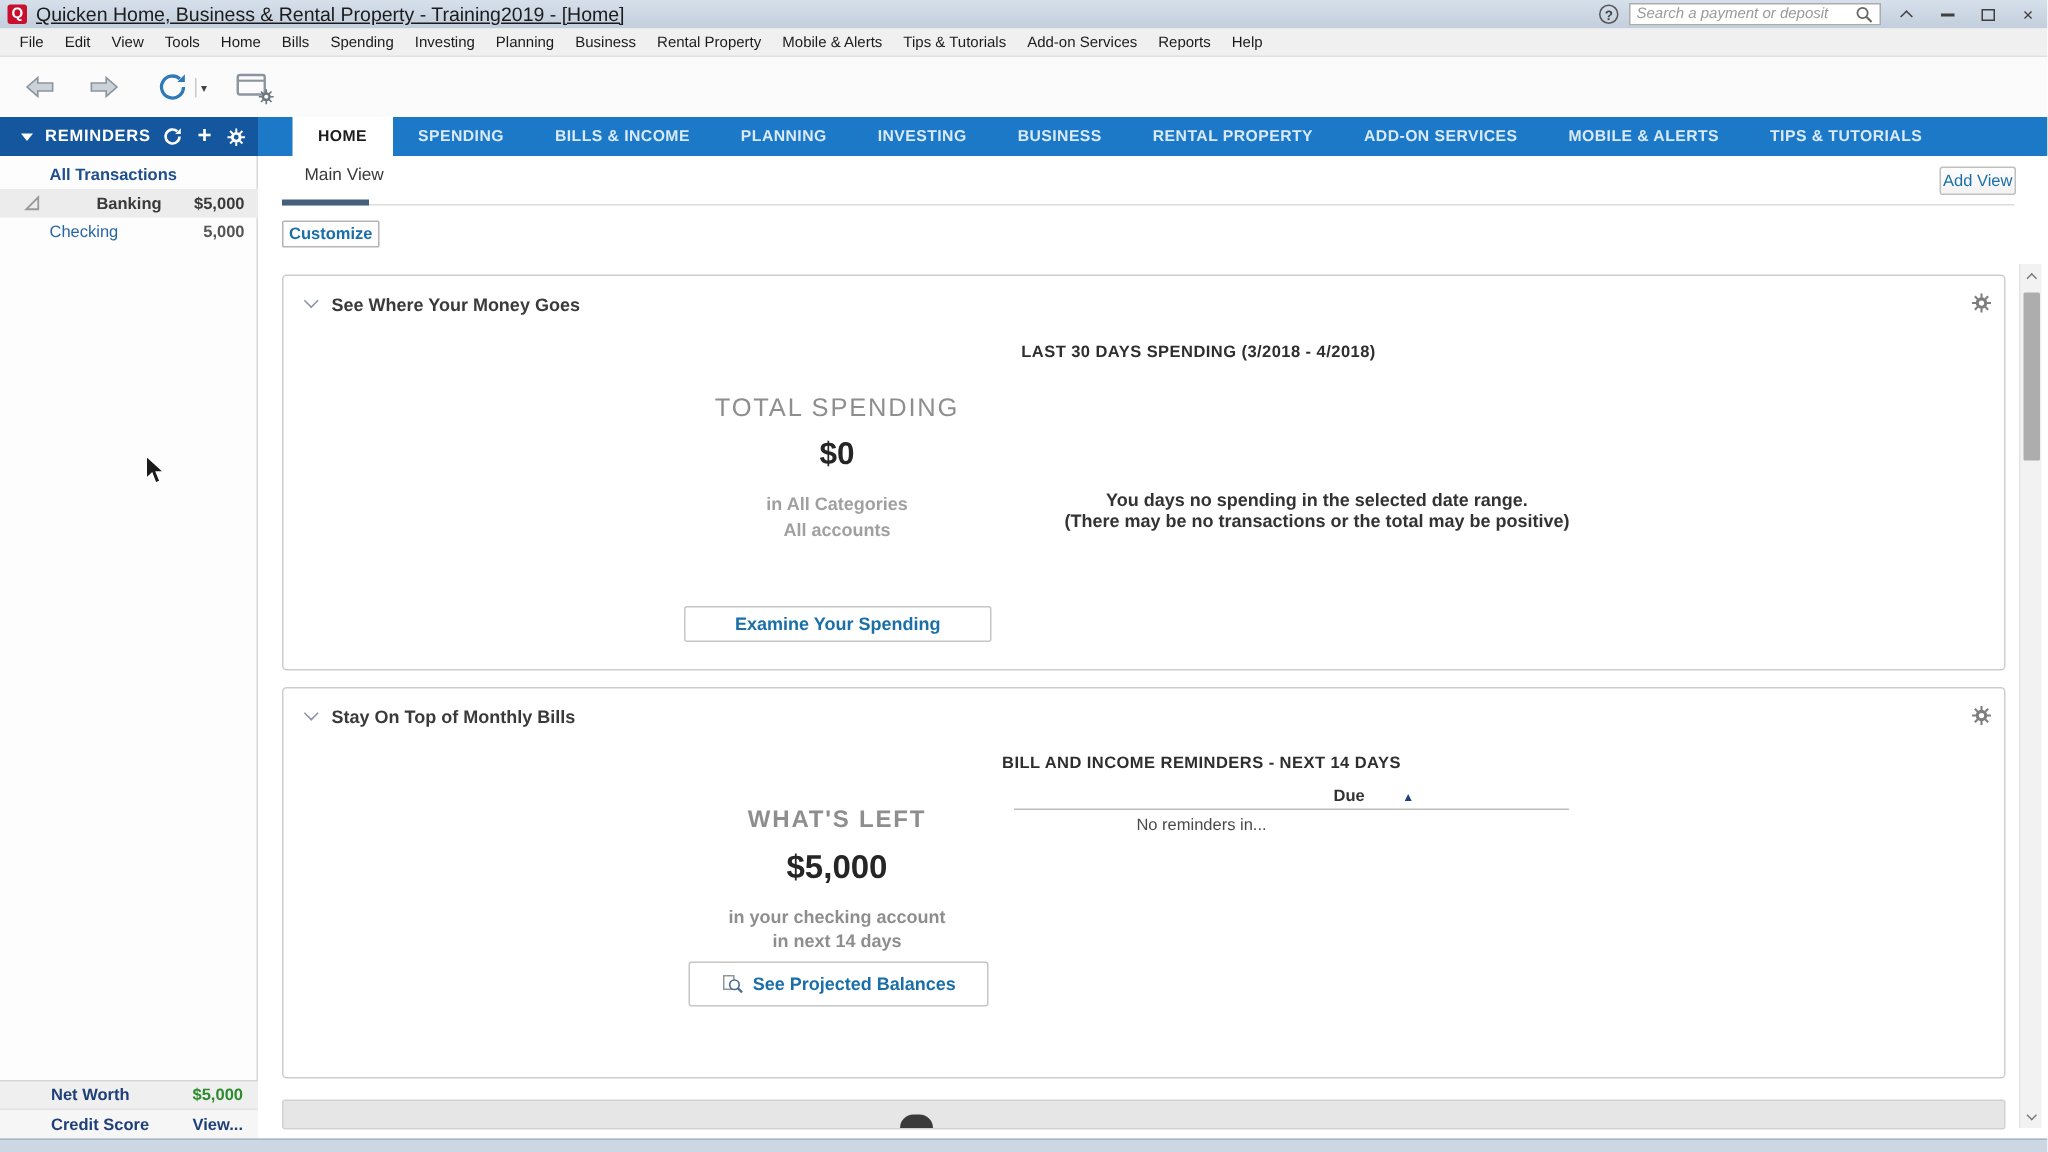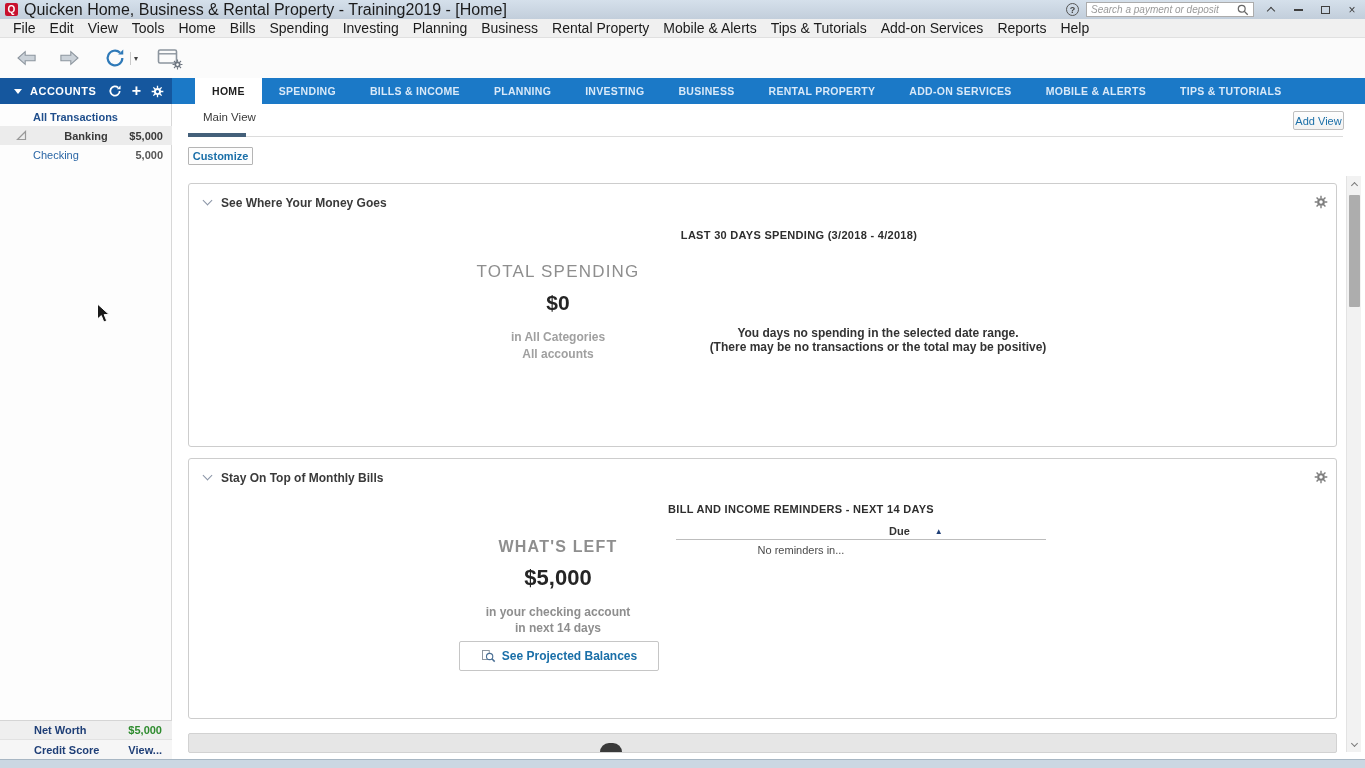--- a/index.html
+++ b/index.html
@@ -4,37 +4,37 @@
 <style>
   * { margin:0; padding:0; box-sizing:border-box; }
   html,body { width:1365px; height:768px; }
   body { position:relative; font-family:"Liberation Sans",sans-serif; background:#fff; overflow:hidden; color:#222; }
 
   
   .titlebar { position:absolute; left:0; top:0; width:1365px; height:19px;
     background:linear-gradient(#D5E0EB,#C2CEDB); display:flex; align-items:center; padding-left:5px; }
   .qlogo { width:13px; height:13px; background:#C8102E; color:#fff; font-weight:bold; font-size:10px;
     display:flex; align-items:center; justify-content:center; border-radius:2px; margin-right:6px; flex:none; }
-  .title-text { font-size:16px; color:#1b1b1b; white-space:nowrap; }
+  .title-text { font-size:13px; color:#1b1b1b; white-space:nowrap;text-decoration:underline; }
   .tb-right { position:absolute; right:3px; top:0; height:19px; display:flex; align-items:center; gap:7px; }
   .help-circle { width:13px; height:13px; border:1px solid #555; border-radius:50%; font-size:9px; font-weight:bold;
     color:#444; display:flex; align-items:center; justify-content:center; }
   .search-box { width:168px; height:15px; background:#fff; border:1px solid #ACACAC; display:flex; align-items:center; padding:0 4px; }
   .search-box input { border:none; outline:none; flex:1; font-size:10px; font-style:italic; color:#555;
     font-family:inherit; background:transparent; min-width:0; }
   .search-box input::placeholder { color:#9a9a9a; font-style:italic; }
   .winbtn { width:20px; height:17px; display:flex; align-items:center; justify-content:center; color:#3f3f3f; font-size:12px; }
   .chev-up { width:6px; height:6px; border:solid #3f3f3f; border-width:0 1.5px 1.5px 0; transform:rotate(-135deg); margin-top:3px; }
   .min-line { width:9px; height:2px; background:#3f3f3f; }
   .max-box { width:9px; height:8px; border:1.5px solid #3f3f3f; }
 
   
   .menubar { position:absolute; left:0; top:19px; width:1365px; height:19px; background:#F0F0F0;
     border-bottom:1px solid #E0E0E0; display:flex; align-items:center; padding-left:6px; }
-  .menu-item { font-size:14px; color:#1b1b1b; padding:0 7px; white-space:nowrap; }
+  .menu-item { font-size:10px; color:#1b1b1b; padding:0 7px; white-space:nowrap; }
 
   
   .toolbar { position:absolute; left:0; top:38px; width:1365px; height:40px; background:#FBFBFB; display:flex; align-items:center; }
   .tb-ico { display:flex; align-items:center; }
   .tb-sep { width:1px; height:13px; background:#C9C9C9; margin:0 3px 0 4px; }
   .caret { font-size:8px; color:#444; }
 
   
   .navrow { position:absolute; left:0; top:78px; width:1365px; height:26px; background:#1B79C7; }
   .accounts-header { position:absolute; left:0; top:0; width:172px; height:26px; background:#15579E;
@@ -199,21 +199,21 @@
           </g>
         <path fill-rule="evenodd" d="M10 4.5a5.5 5.5 0 1 0 0 11a5.5 5.5 0 0 0 0-11m0 3a2.5 2.5 0 1 1 0 5a2.5 2.5 0 0 1 0-5"></path>
       </g>
     </svg>
   </div>
 </div>
 
 <div class="navrow">
   <div class="accounts-header">
     <div class="acc-caret"></div>
-    <div class="acc-title">ACCOUNTS</div>
+    <div class="acc-title">REMINDERS</div>
     <div class="acc-icons">
       <svg width="14" height="14" viewBox="0 0 24 24">
         <path d="M20 12a8 8 0 1 1-2.6-5.9" fill="none" stroke="#fff" stroke-width="3"></path>
         <path d="M21.5 2.5 L21.5 9 L15 9 Z" fill="#fff"></path>
       </svg>
       <span class="acc-plus">+</span>
       <svg width="13" height="13" viewBox="0 0 20 20">
         <g fill="#fff">
           <path d="M9 1h2v4H9zM9 15h2v4H9zM1 9h4v2H1zM15 9h4v2h-4z"></path>
           <g transform="rotate(45 10 10)">
@@ -291,20 +291,23 @@
     <span class="big-amount">$0</span>
   </div>
   <div class="col-left" style="top:143px">
     <span class="sub-gray">in All Categories</span>
   </div>
   <div class="col-left" style="top:160px">
     <span class="sub-gray">All accounts</span>
   </div>
   <div class="msg" style="left:689px; top:142px">You days no spending in the selected date range.</div>
   <div class="msg" style="left:689px; top:156px">(There may be no transactions or the total may be positive)</div>
+  <div class="panel-btn examine-btn">
+    <span>Examine Your Spending</span>
+  </div>
 </div>
 
 <div class="panel panel2">
   <div class="panel-chevron"></div>
   <div class="panel-title">Stay On Top of Monthly Bills</div>
   <div class="panel-gear">
     <svg width="14" height="14" viewBox="0 0 20 20">
       <g fill="#7E7E7E">
         <path d="M9 1h2v4H9zM9 15h2v4H9zM1 9h4v2H1zM15 9h4v2h-4z"></path>
         <g transform="rotate(45 10 10)">

